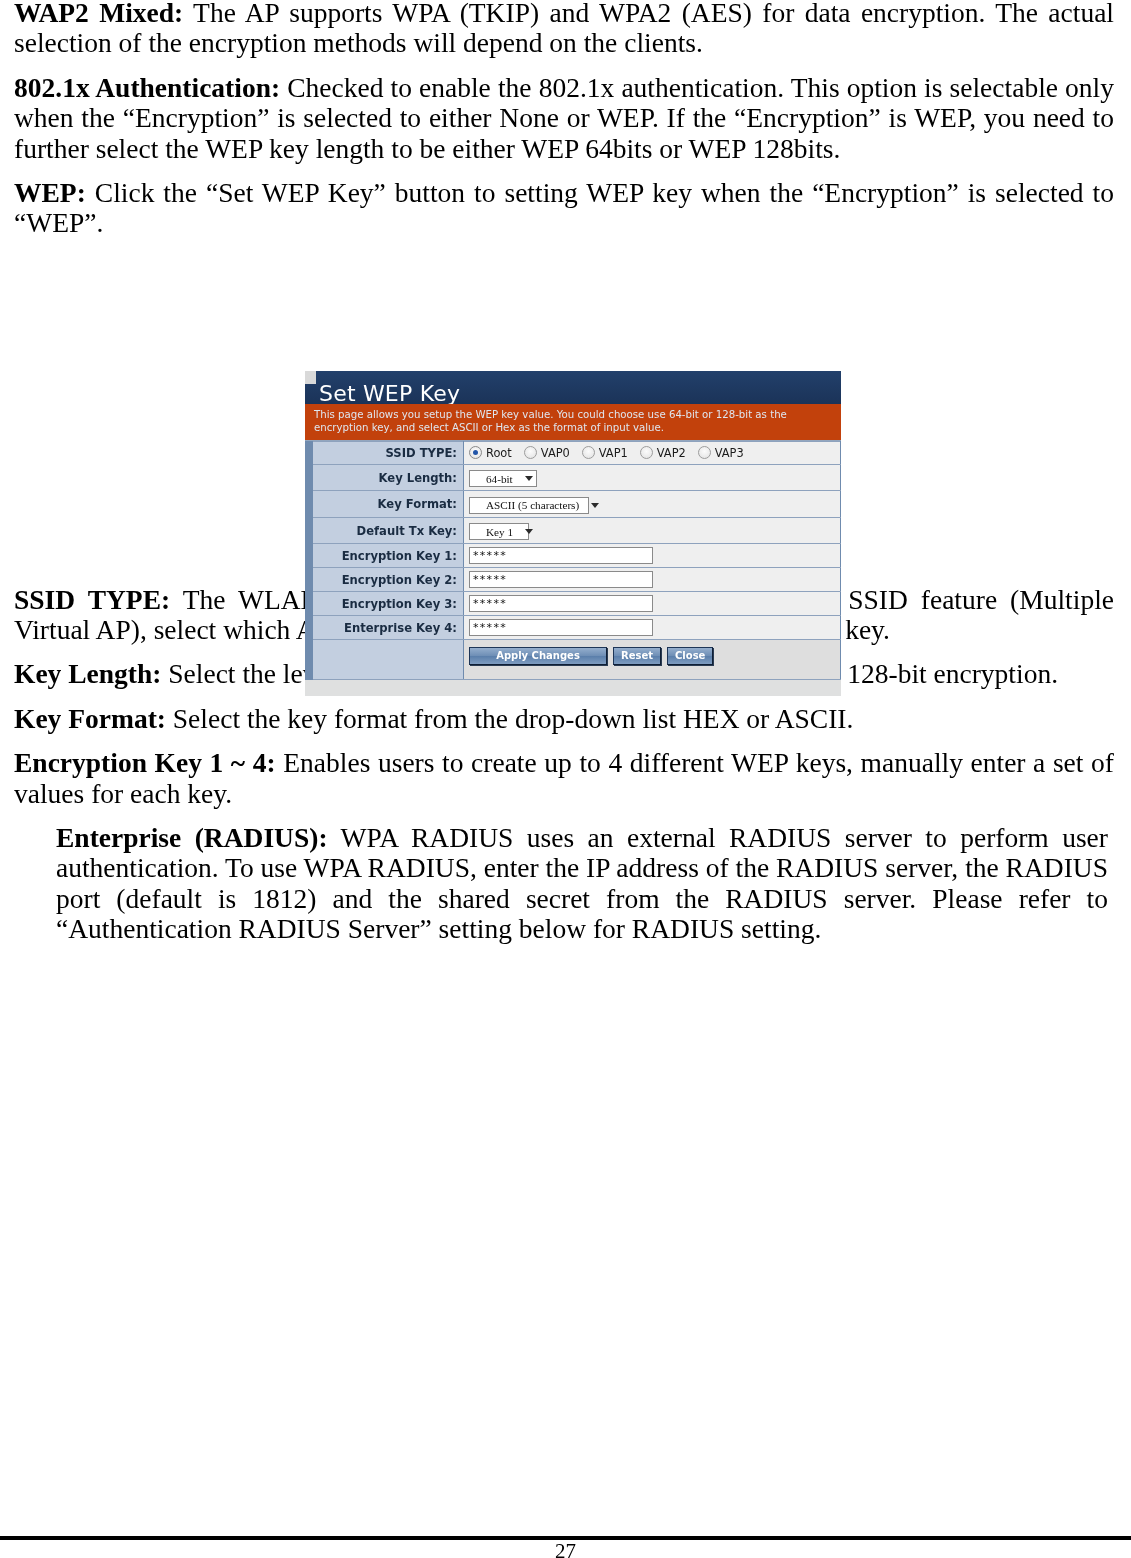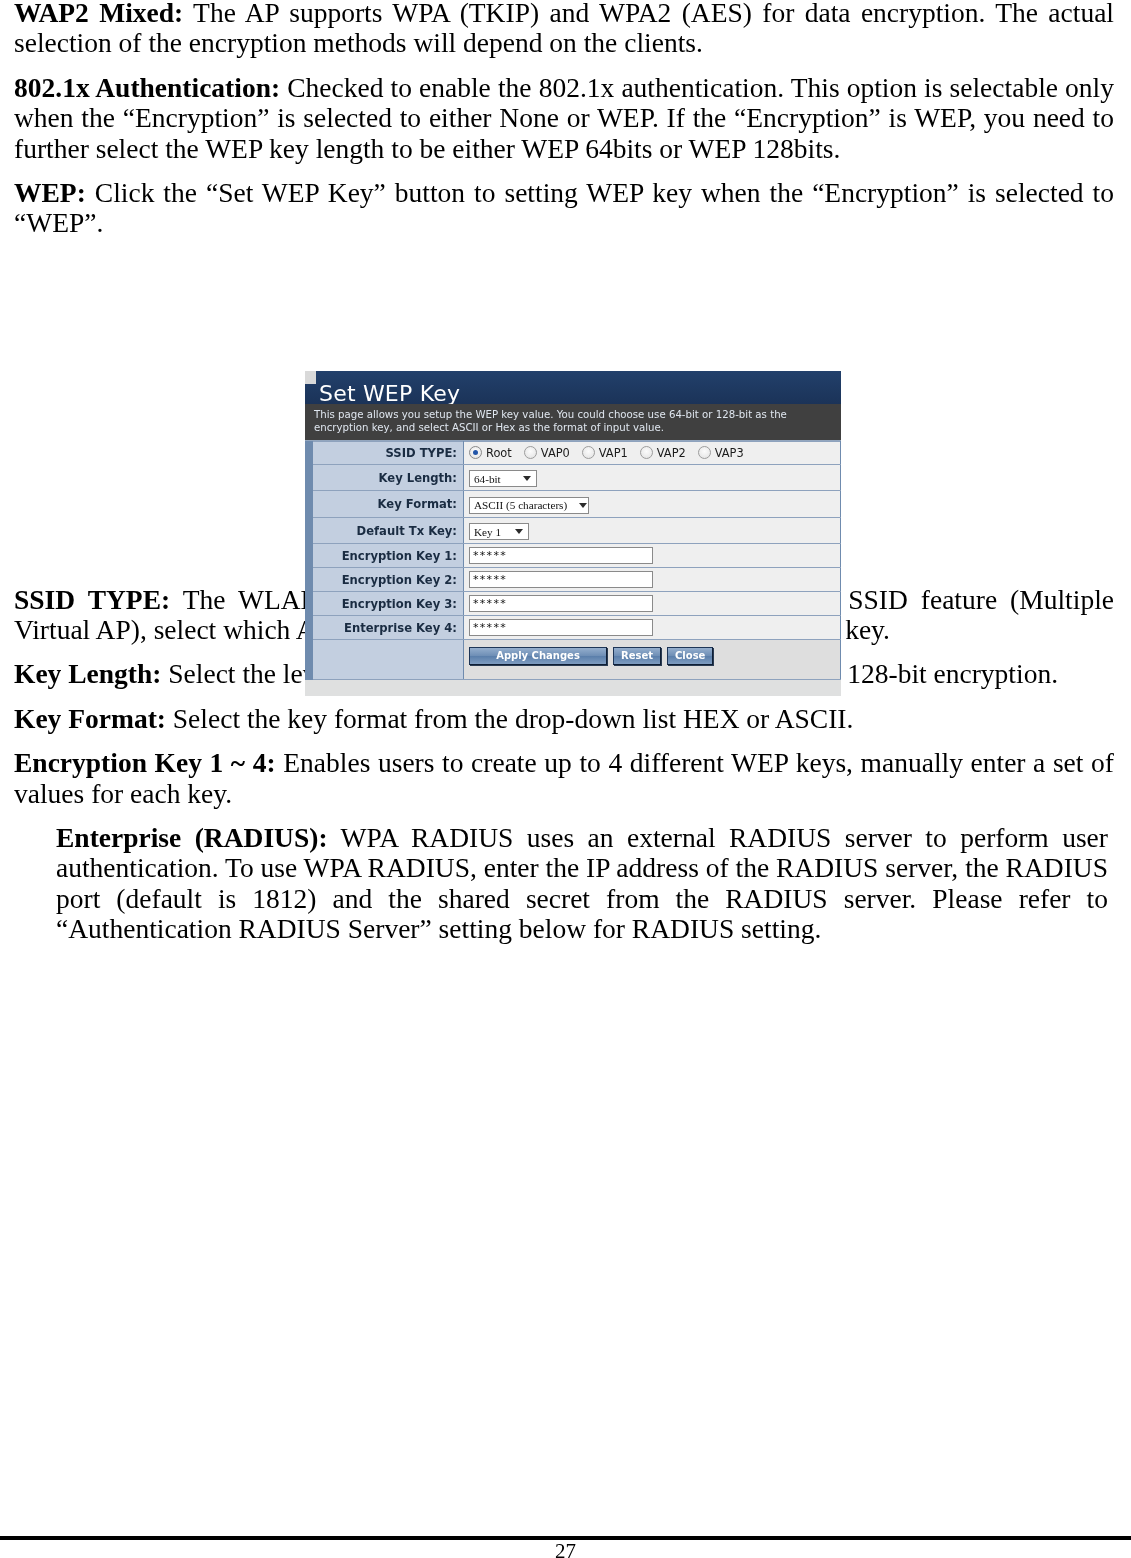--- a/index.html
+++ b/index.html
@@ -83,21 +83,21 @@
     left: 14px;
     top: 10px;
     color: #ffffff;
     font-size: 22px;
     font-weight: 400;
     letter-spacing: 0.2px;
     font-family: "DejaVu Sans", "Liberation Sans", sans-serif;
     white-space: nowrap;
   }
   .dlg-desc {
-    background: #404040;
+    background: #c2410c;
     color: #dfe6ef;
     font-size: 10.2px;
     line-height: 1.32;
     padding: 4px 9px 5px 9px;
     border-bottom: 1px solid #93a6be;
     font-family: "DejaVu Sans", "Liberation Sans", sans-serif;
   }
 
   .dlg-table {
     border-collapse: collapse;
@@ -165,21 +165,21 @@
 
   .sel {
     display: inline-flex;
     align-items: center;
     justify-content: space-between;
     background: #ffffff;
     border: 1px solid #8a8a8a;
     height: 17px;
     font-size: 11.2px;
     color: #111;
-    padding: 0 2px 0 4px;
+    padding: 0 2px 0 16px;
     box-sizing: border-box;
     font-family: "Liberation Serif","DejaVu Serif", serif;
   }
   .sel .sel-txt { white-space: nowrap; padding-right: 12px; }
   .sel .arw {
     width: 0; height: 0;
     border-left: 4px solid transparent;
     border-right: 4px solid transparent;
     border-top: 5px solid #2b2b2b;
     margin-right: 3px;

